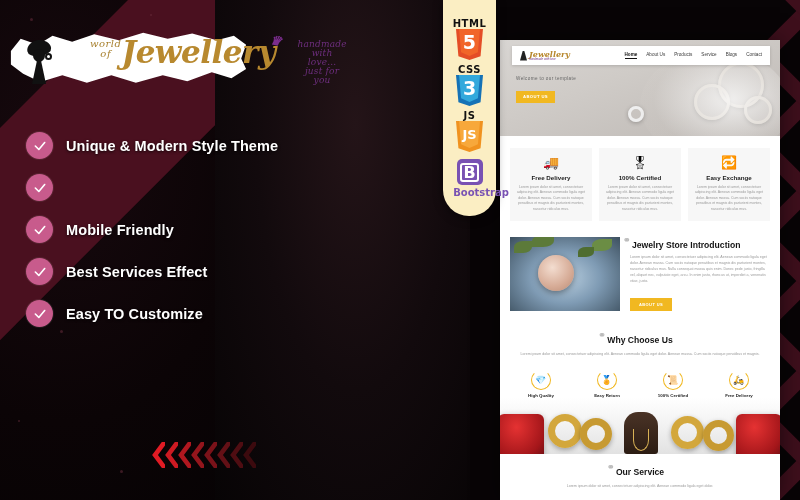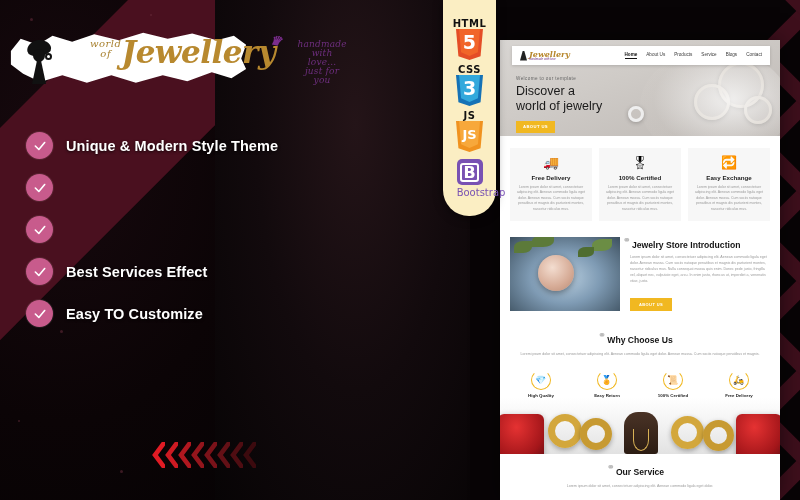--- a/index.html
+++ b/index.html
@@ -86,21 +86,21 @@
   .shield .inner { position:absolute; left:3px; top:0; right:3px; bottom:4px;
                    clip-path:polygon(0 0,100% 0,90% 86%,50% 100%,10% 86%); }
   .shield .num { position:absolute; inset:0; display:flex; align-items:center;
                  justify-content:center; font-size:19px; font-weight:bold;
                  color:#fff; font-family:"DejaVu Sans", sans-serif; padding-bottom:5px; }
   .bs-box { width:26px; height:26px; border-radius:5px; background:#7952b3;
             display:flex; align-items:center; justify-content:center; }
   .bs-box span { color:#fff; font-size:16px; font-weight:bold; border:2px solid #fff;
                  border-radius:3px; width:19px; height:19px; line-height:15px;
                  text-align:center; font-family:"DejaVu Sans", sans-serif; }
-  .bs-label { font-size:10px; font-weight:normal; color:#7952b3; margin-top:2px;
+  .bs-label { font-size:10px; font-weight:bold; color:#7952b3; margin-top:2px;
               font-family:"DejaVu Sans", sans-serif;padding-left:23px; }
 
   
   .mock { position:absolute; left:500px; top:40px; width:280px; height:460px;
           background:#fff; overflow:hidden; z-index:4;
           box-shadow:0 0 22px rgba(0,0,0,.55); font-family:"Liberation Sans", sans-serif; }
 
   
   .hero { position:relative; height:96px;
           background:linear-gradient(160deg,#d8d5d2 0%,#cfcbc7 40%,#bdb8b4 100%);
@@ -365,20 +365,21 @@
             <polyline points="4,12 10,18 20,6"></polyline>
           </svg>
       </span>
     </div>
     <div class="feat">
       <span class="feat-ck">
         <svg viewBox="0 0 24 24" fill="none" stroke="#fff" stroke-width="2.8" stroke-linecap="round" stroke-linejoin="round">
             <polyline points="4,12 10,18 20,6"></polyline>
           </svg>
       </span>
+      <span class="feat-label">Mobile Friendly</span>
     </div>
     <div class="feat">
       <span class="feat-ck">
         <svg viewBox="0 0 24 24" fill="none" stroke="#fff" stroke-width="2.8" stroke-linecap="round" stroke-linejoin="round">
             <polyline points="4,12 10,18 20,6"></polyline>
           </svg>
       </span>
       <span class="feat-label">Best Services Effect</span>
     </div>
     <div class="feat">
@@ -469,24 +470,20 @@
           <span>About Us</span>
           <span>Products</span>
           <span>Service</span>
           <span>Blogs</span>
           <span>Contact</span>
         </div>
       </div>
 
       <div class="hero-copy">
         <div class="hero-eyebrow">Welcome to our template</div>
-        <div class="hero-title">
-          <div>Discover a</div>
-          <div>world of jewelry</div>
-        </div>
         <span class="hero-btn">ABOUT US</span>
       </div>
     </div>
 
     <div class="cards-band">
       <div class="card">
         <div class="card-ico">🚚</div>
         <div class="card-h">Free Delivery</div>
         <div class="card-p">Lorem ipsum dolor sit amet, consectetuer adipiscing elit. Aenean commodo ligula eget dolor. Aenean massa. Cum sociis natoque penatibus et magnis dis parturient montes, nascetur ridiculus mus.</div>
       </div>

